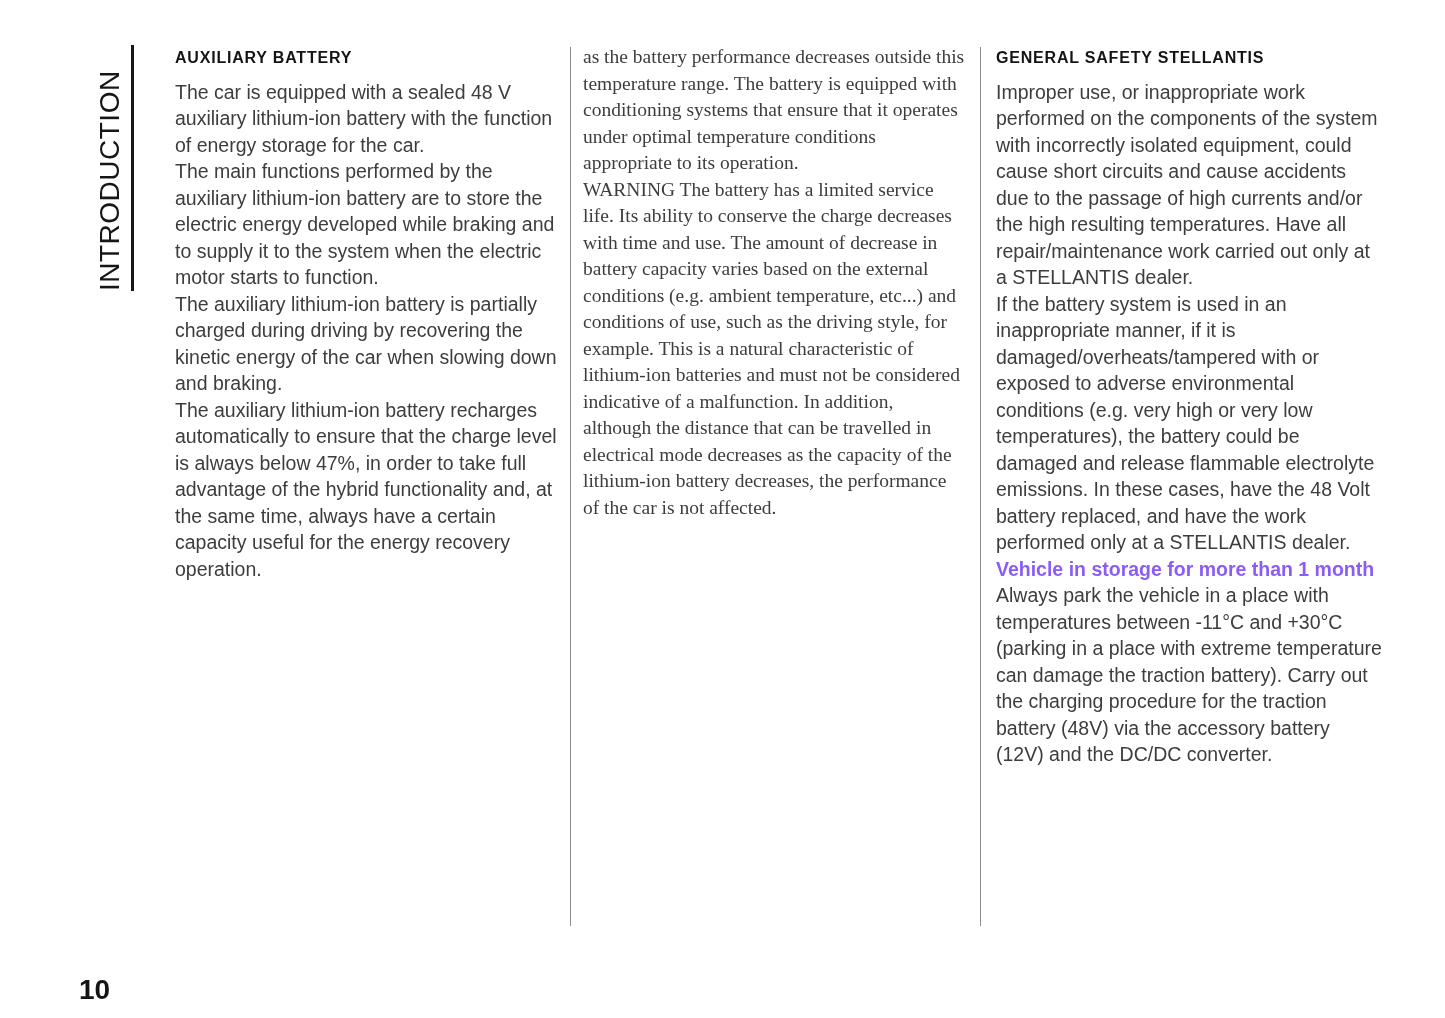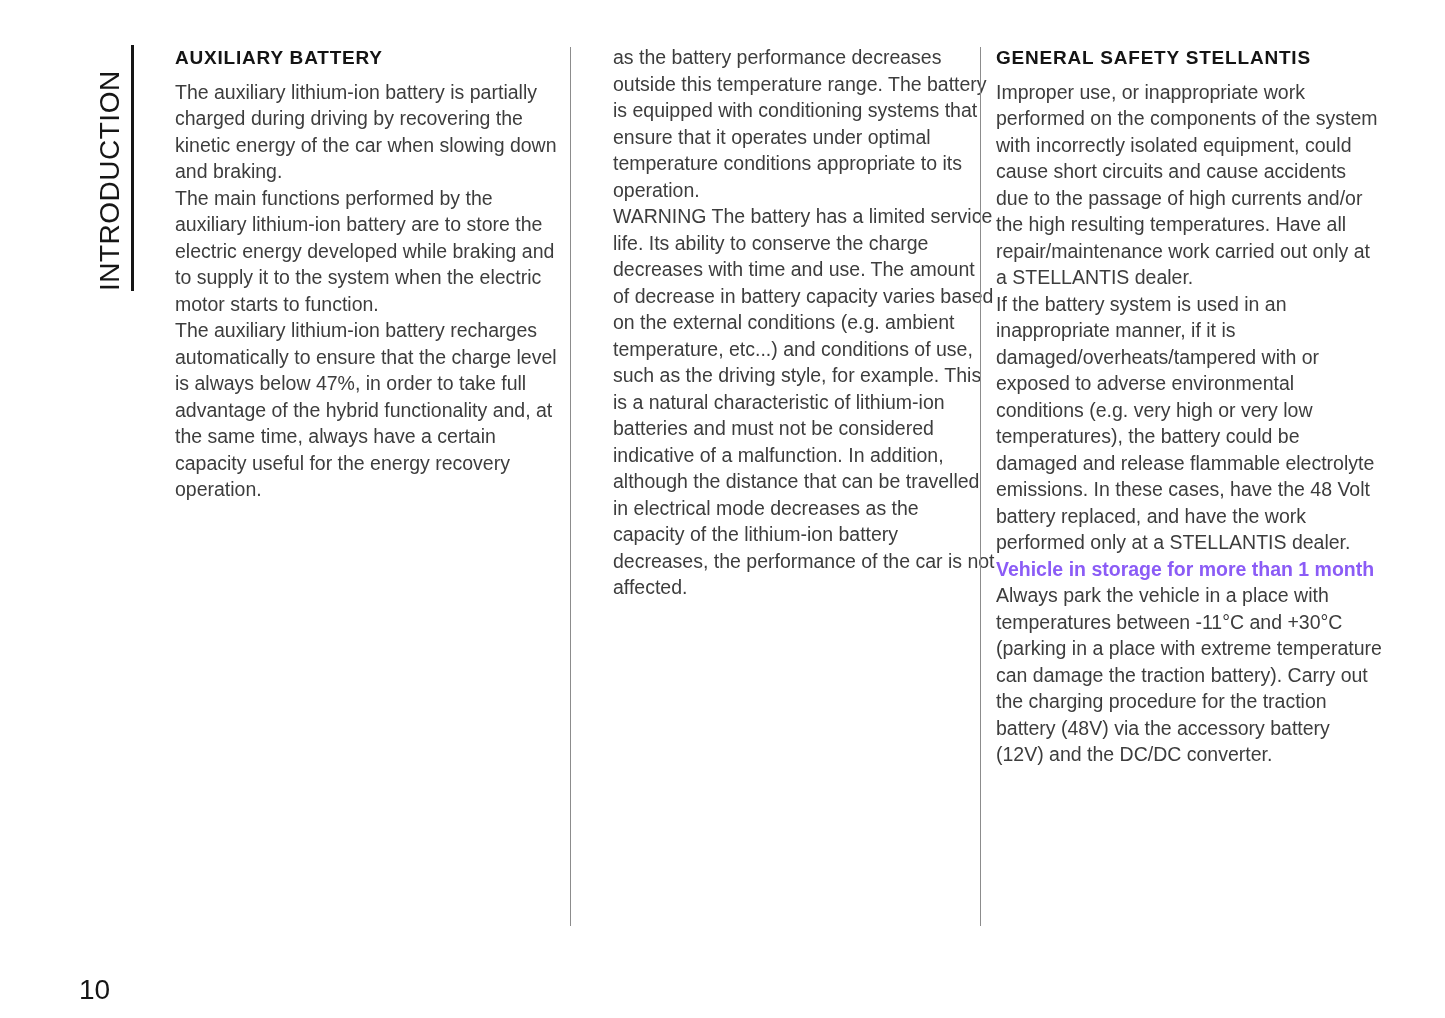--- a/index.html
+++ b/index.html
@@ -35,26 +35,26 @@
   }
   
   .col {
     position: absolute;
     top: 44px;
     font-size: 19.5px;
     line-height: 26.5px;
     color: #3d3d3d;
   }
   .col-1 { left: 175px; width: 392px; }
-  .col-2 { left: 613px; width: 382px; }
+  .col-2 { left: 583px; width: 382px; font-family: Liberation Serif, serif; }
   .col-3 { left: 996px; width: 386px; }
   .col p { margin: 0; }
   h2.section-heading {
     margin: 0 0 7px 0;
-    font-size: 19px;
+    font-size: 16px;
     line-height: 27.5px;
     font-weight: 700;
     letter-spacing: 0.8px;
     color: #141414;
   }
   .subheading {
     font-weight: 700;
     color: #8b5cf6;
   }
   
@@ -66,35 +66,36 @@
     background: #8c8c8c;
   }
   .divider-1 { left: 570px; }
   .divider-2 { left: 980px; }
   
   .page-number {
     position: absolute;
     left: 79px;
     top: 974px;
     font-size: 28px;
-    font-weight: 400;
+    font-weight: 700;
     color: #141414;
   }
 </style>
 </head>
 <body>
 
 <div class="page">
 
   <span class="chapter-label">INTRODUCTION</span>
 
   <div class="col col-1">
     <h2 class="section-heading">AUXILIARY BATTERY</h2>
+    <p>The car is equipped with a sealed 48 V auxiliary lithium-ion battery with the function of energy storage for the car.</p>
+    <p>The main functions performed by the auxiliary lithium-ion battery are to store the electric energy developed while braking and to supply it to the system when the electric motor starts to function.</p>
     <p>The auxiliary lithium-ion battery is partially charged during driving by recovering the kinetic energy of the car when slowing down and braking.</p>
-    <p>The main functions performed by the auxiliary lithium-ion battery are to store the electric energy developed while braking and to supply it to the system when the electric motor starts to function.</p>
     <p>The auxiliary lithium-ion battery recharges automatically to ensure that the charge level is always below 47%, in order to take full advantage of the hybrid functionality and, at the same time, always have a certain capacity useful for the energy recovery operation.</p>
   </div>
 
   <div class="divider divider-1"></div>
 
   <div class="col col-2">
     <p>as the battery performance decreases outside this temperature range. The battery is equipped with conditioning systems that ensure that it operates under optimal temperature conditions appropriate to its operation.</p>
     <p>WARNING The battery has a limited service life. Its ability to conserve the charge decreases with time and use. The amount of decrease in battery capacity varies based on the external conditions (e.g. ambient temperature, etc...) and conditions of use, such as the driving style, for example. This is a natural characteristic of lithium-ion batteries and must not be considered indicative of a malfunction. In addition, although the distance that can be travelled in electrical mode decreases as the capacity of the lithium-ion battery decreases, the performance of the car is not affected.</p>
   </div>
 

